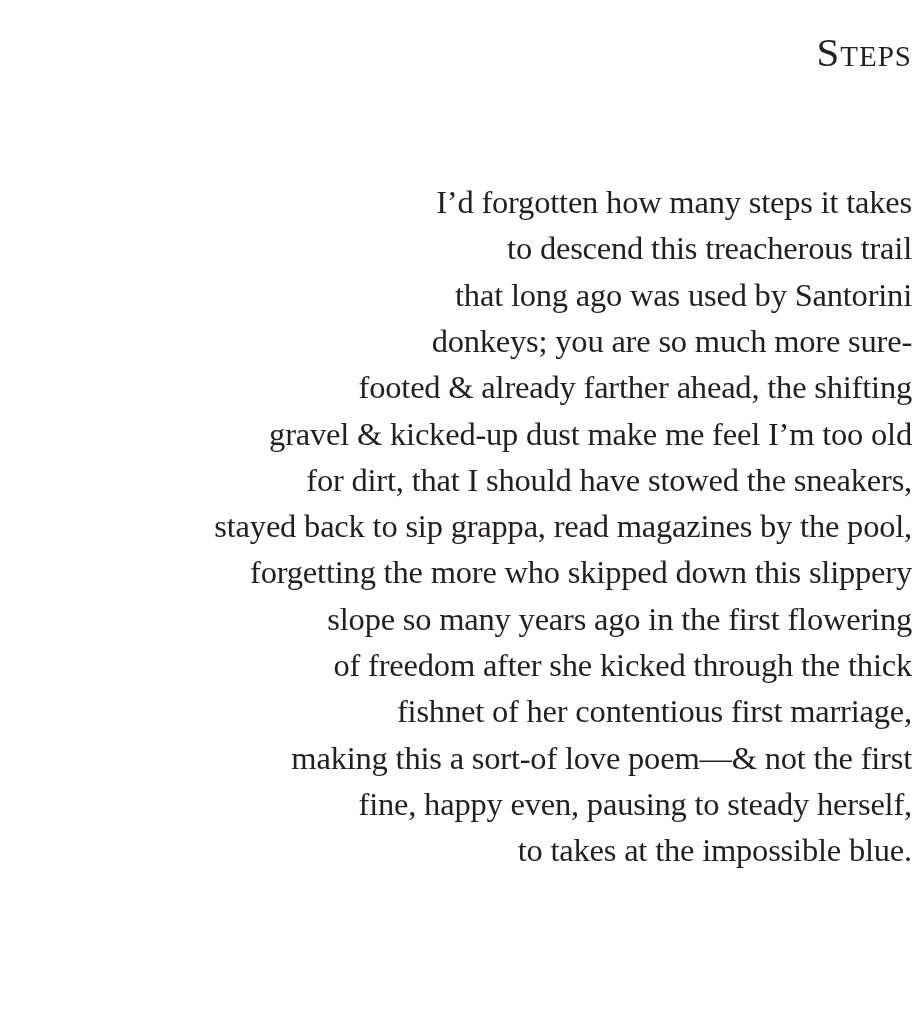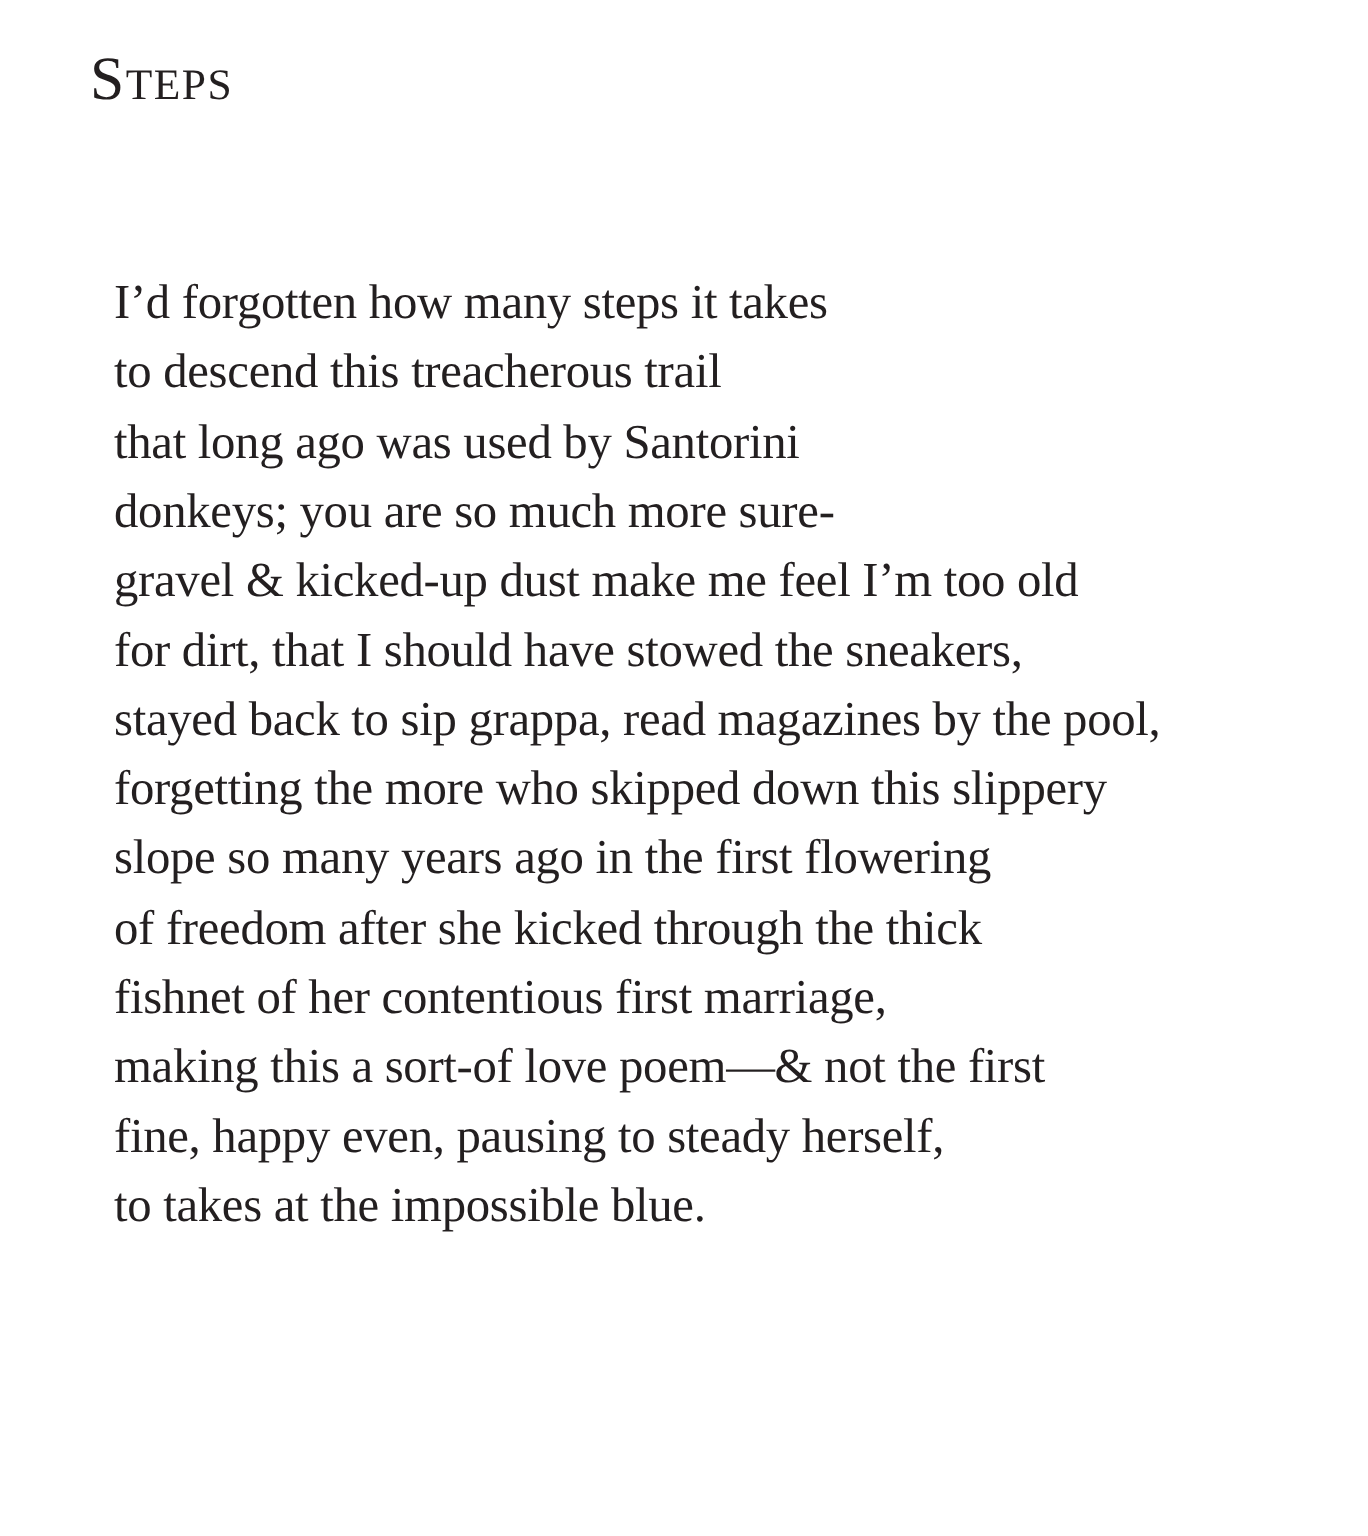--- a/index.html
+++ b/index.html
@@ -8,20 +8,21 @@
     background: #ffffff;
   }
   .page {
     position: relative;
     width: 912px;
     height: 1024px;
     background: var(--bg-color, #ffffff);
     overflow: hidden;
     font-family: "Liberation Serif", serif;
     color: var(--text-color, #231f20);
+    text-align: right;
   }
   .title {
     margin: 0;
     padding: 30px 0 0 60px;
     font-size: 41px;
     line-height: 1.1;
     font-weight: 400;
     font-variant: small-caps;
     letter-spacing: 1px;
     text-transform: lowercase; 
@@ -42,20 +43,21 @@
 </head>
 <body>
 
 <div class="page" style="--bg-color: #ffffff; --text-color: #231f20;">
   <h1 class="title">Steps</h1>
   <div class="poem">
       <div class="poem-line">I’d forgotten how many steps it takes</div>
       <div class="poem-line">to descend this treacherous trail</div>
       <div class="poem-line">that long ago was used by Santorini</div>
       <div class="poem-line">donkeys; you are so much more sure-</div>
+      <div class="poem-line">footed &amp; already farther ahead, the shifting</div>
       <div class="poem-line">gravel &amp; kicked-up dust make me feel I’m too old</div>
       <div class="poem-line">for dirt, that I should have stowed the sneakers,</div>
       <div class="poem-line">stayed back to sip grappa, read magazines by the pool,</div>
       <div class="poem-line">forgetting the more who skipped down this slippery</div>
       <div class="poem-line">slope so many years ago in the first flowering</div>
       <div class="poem-line">of freedom after she kicked through the thick</div>
       <div class="poem-line">fishnet of her contentious first marriage,</div>
       <div class="poem-line">making this a sort-of love poem—&amp; not the first</div>
       <div class="poem-line">fine, happy even, pausing to steady herself,</div>
       <div class="poem-line">to takes at the impossible blue.</div>

